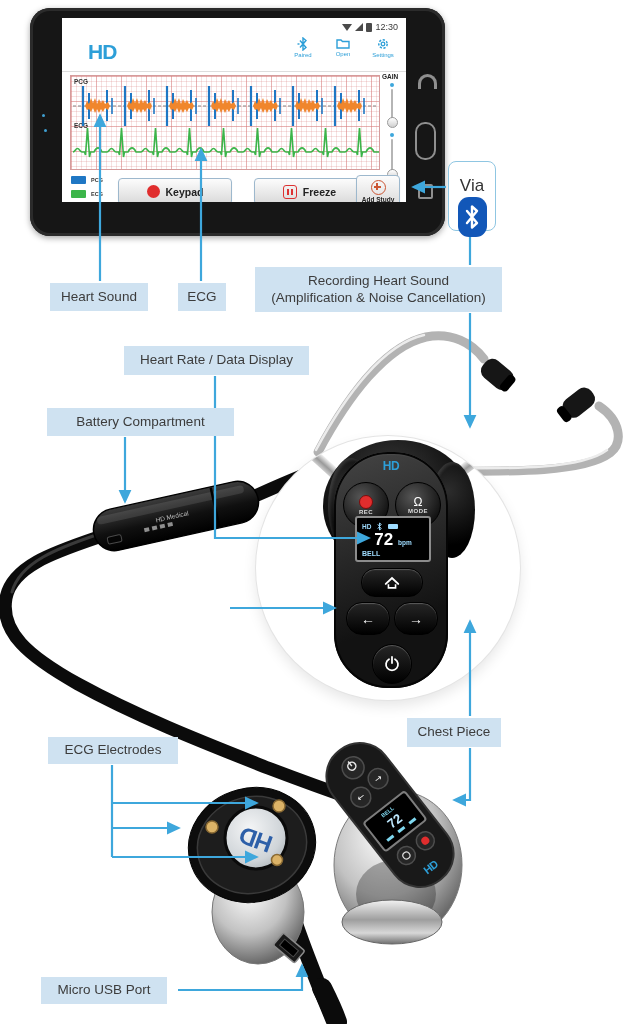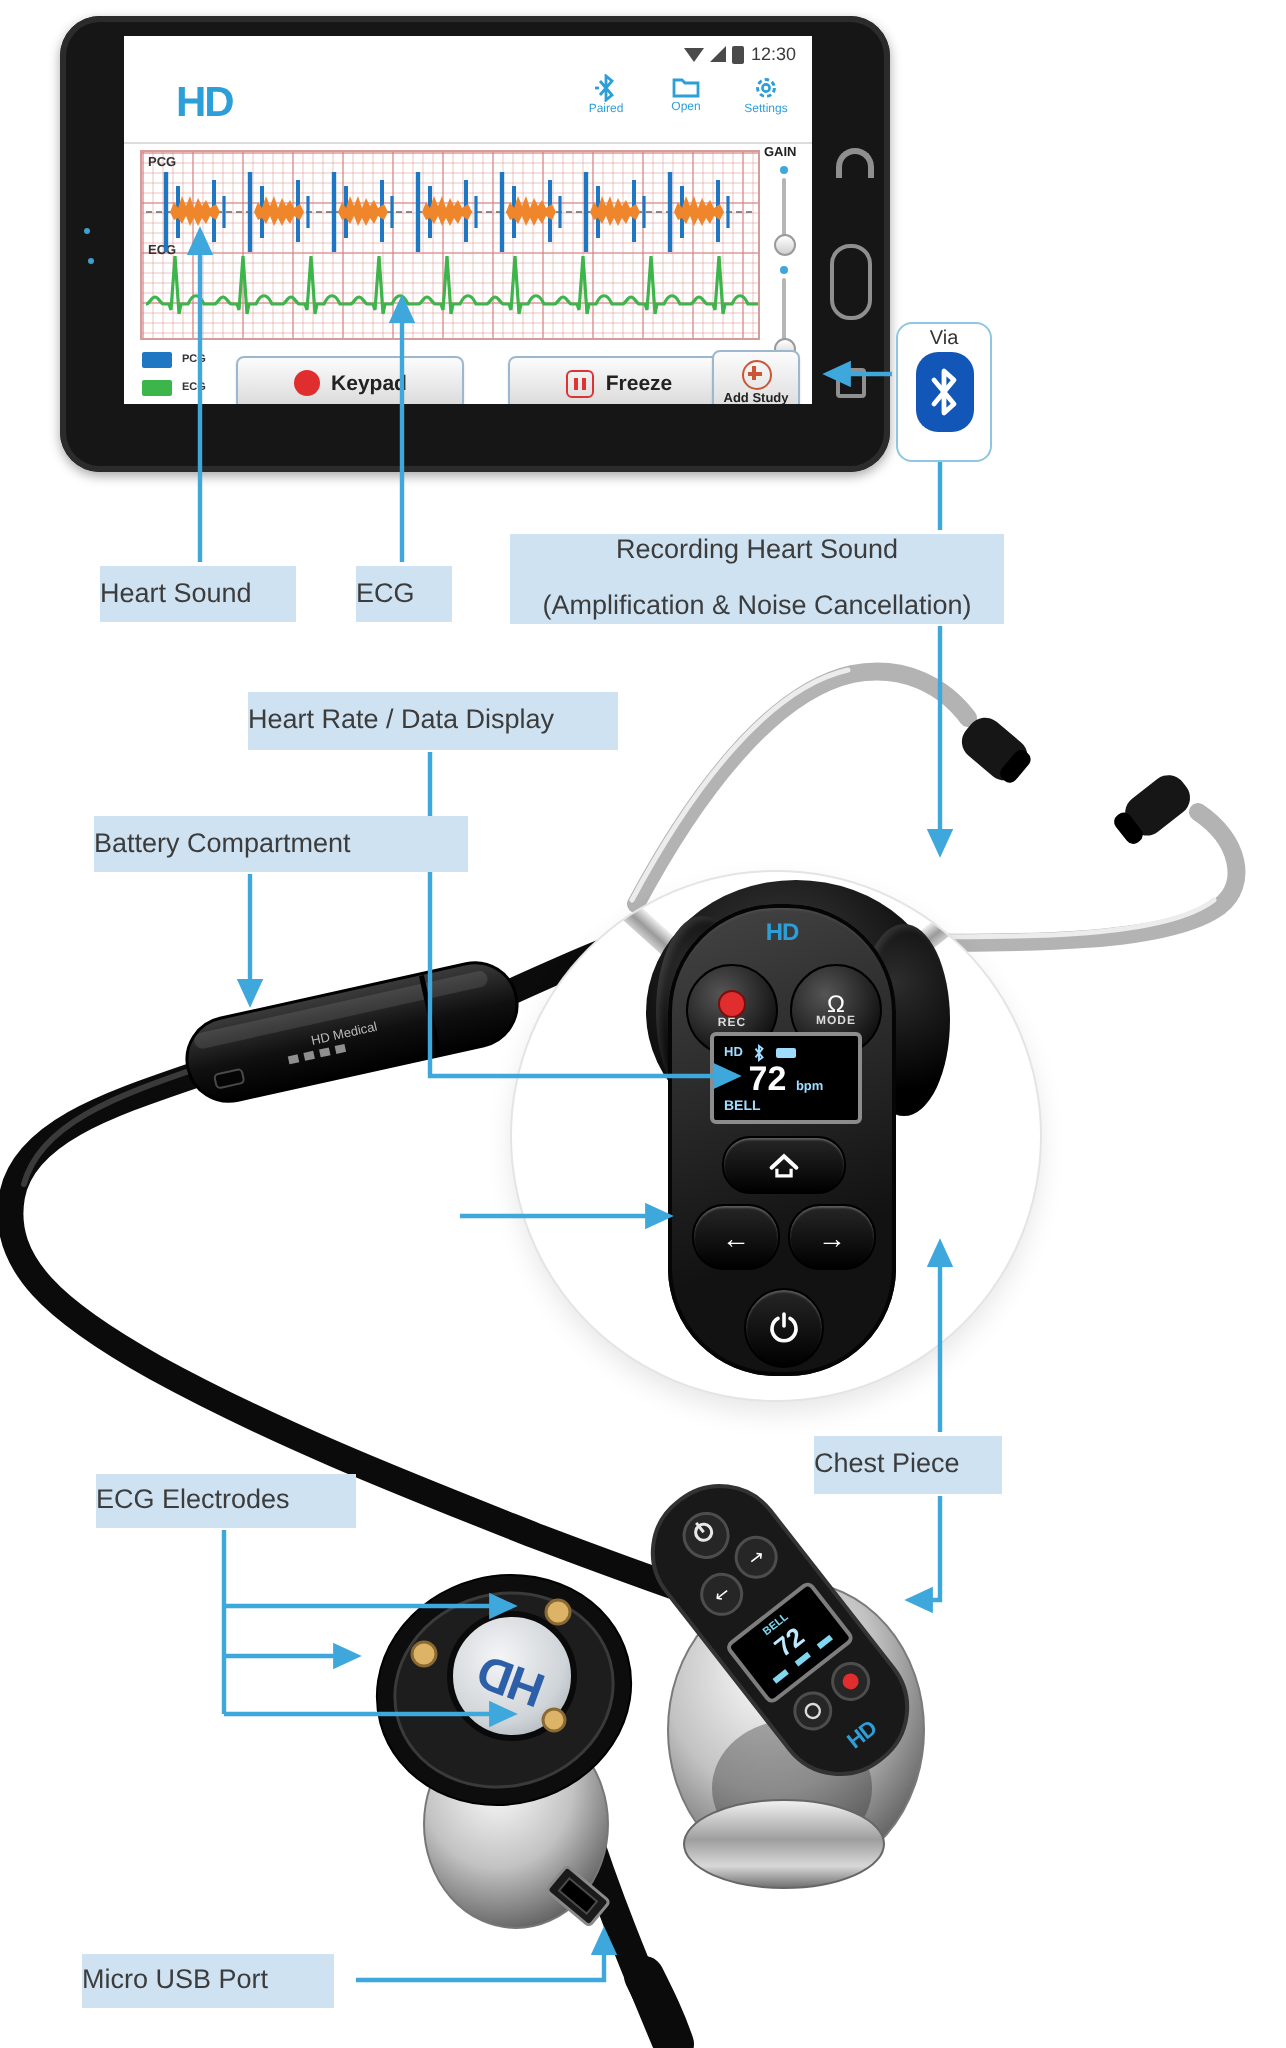--- a/index.html
+++ b/index.html
@@ -1,21 +1,21 @@
 <!DOCTYPE html>
 <html><head>
 <meta charset="utf-8">
 <style>
   html,body{margin:0;padding:0;background:#fff;}
   .stage{position:relative;width:643px;height:1024px;background:#fff;overflow:hidden;
          font-family:"Liberation Sans",sans-serif;}
 
   
   .callout{position:absolute;background:#cfe2f1;color:#3c3c3c;font-size:13.5px;
-           display:flex;align-items:center;justify-content:space-between;text-align:center;
+           display:flex;align-items:center;justify-content:center;text-align:center;
            z-index:50;line-height:1.25;}
 
   
   .tablet{position:absolute;left:30px;top:8px;width:415px;height:228px;background:#161616;
           border-radius:20px;box-shadow:inset 0 0 0 3px #2b2b2b,0 2px 6px rgba(0,0,0,.35);z-index:10;}
   .screen{position:absolute;left:32px;top:10px;width:344px;height:184px;background:#fff;overflow:hidden;}
   .statusbar{position:absolute;top:3px;right:8px;display:flex;align-items:center;gap:3px;height:12px;}
   .st-time{font-size:9px;color:#3a3a3a;}
   .wifi{width:0;height:0;border-left:5px solid transparent;border-right:5px solid transparent;border-top:7px solid #4a4a4a;}
   .signal{width:0;height:0;border-bottom:8px solid #4a4a4a;border-left:8px solid transparent;}
@@ -62,21 +62,21 @@
   
   .headphone{position:absolute;width:13px;height:12px;border:3px solid #8f8f8f;border-bottom:none;
              border-radius:13px 13px 0 0;}
   .homeoval{position:absolute;width:17px;height:34px;border:2px solid #8f8f8f;border-radius:10px;}
   .recents{position:absolute;width:11px;height:11px;border:2px solid #8f8f8f;border-radius:2px;}
   .camdot{position:absolute;width:3px;height:3px;border-radius:50%;background:#3f9fd0;}
 
   
   .viabox{position:absolute;left:448px;top:161px;width:46px;height:68px;background:#fff;
           border:1.5px solid #8fc6e2;border-radius:8px;z-index:45;text-align:center;}
-  .vialab{font-size:10px;color:#333;margin-top:2px;}
+  .vialab{font-size:17px;color:#333;margin-top:14px;}
   .btlogo{width:29px;height:40px;margin:1px auto 0;background:#1257b8;border-radius:11px;
           display:flex;align-items:center;justify-content:center;}
 
   
   .lens{position:absolute;left:256px;top:436px;width:264px;height:264px;border-radius:50%;
         background:#fff;box-shadow:0 0 0 1px #e4e4e4,0 6px 14px rgba(0,0,0,.10);z-index:10;overflow:hidden;}
   .chesthead{position:absolute;left:67px;top:4px;width:150px;height:132px;border-radius:50%;
              background:radial-gradient(circle at 45% 35%,#3f3f3f,#090909 70%);}
   .lobe{position:absolute;width:46px;height:96px;border-radius:50%;
         background:radial-gradient(circle at 40% 30%,#2d2d2d,#000 75%);box-shadow:inset 2px 2px 3px rgba(255,255,255,.12);}

